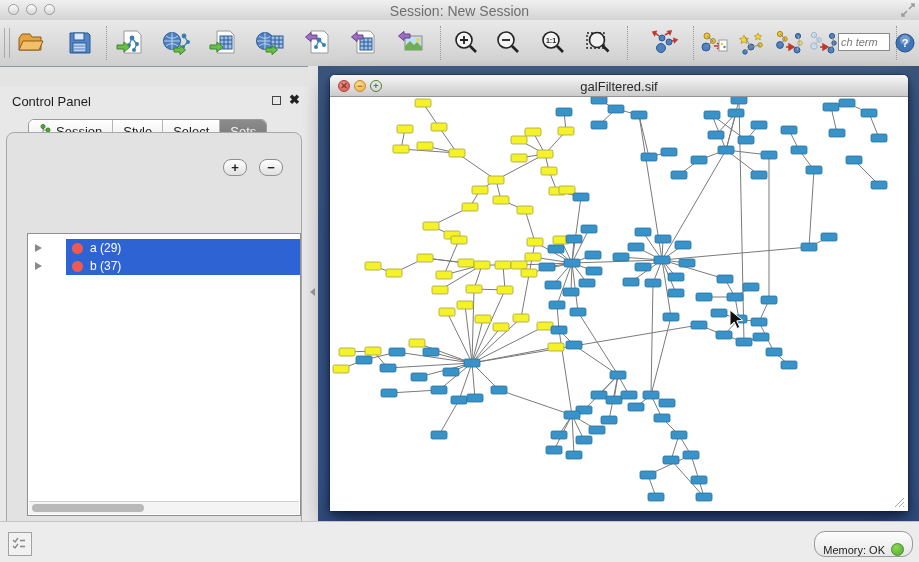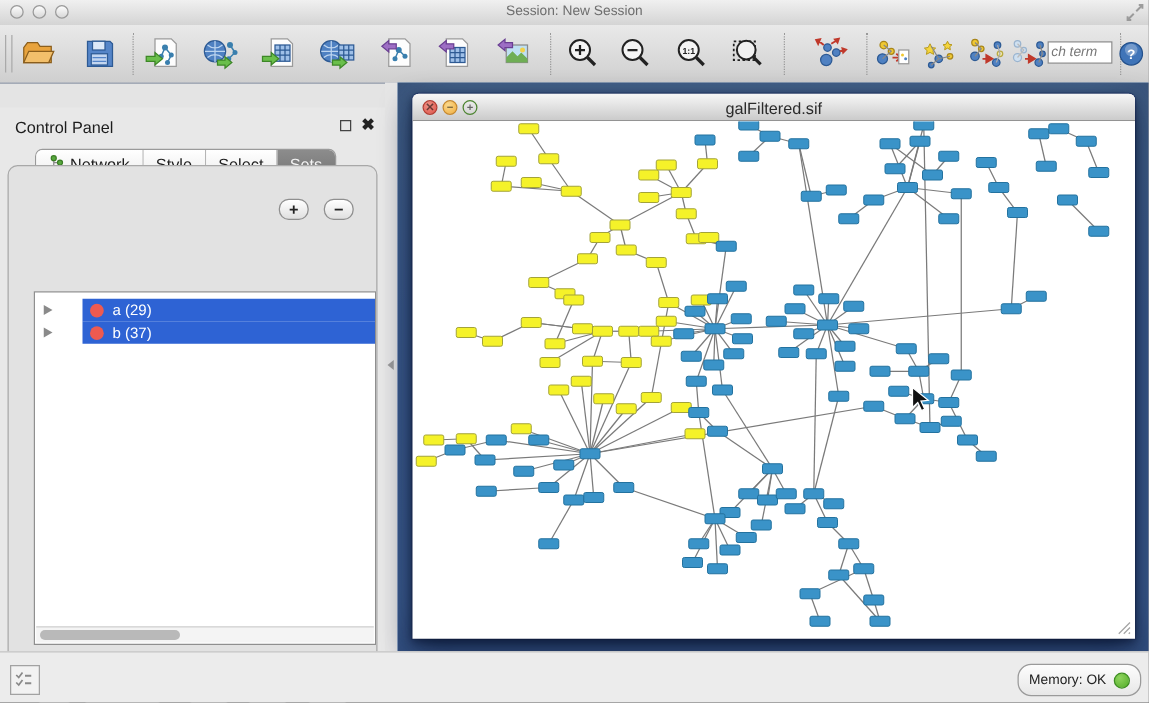--- a/index.html
+++ b/index.html
@@ -2,21 +2,21 @@
 <html><head>
 <meta charset="utf-8">
 <style>
   html,body{margin:0;padding:0;background:#555;font-family:"Liberation Sans",sans-serif;}
   .app{position:relative;width:919px;height:562px;background:#e4e4e4;overflow:hidden;box-shadow:0 0 0 1px #6f6f6f;}
   
   .titlebar{position:absolute;left:0;top:0;width:919px;height:20px;
     background:linear-gradient(#f0f0f0,#d4d4d4);border-bottom:1px solid #9f9f9f;}
   .tl-dot{position:absolute;top:4px;width:11px;height:11px;border-radius:50%;
     background:linear-gradient(#fdfdfd,#d8d8d8);border:1px solid #9a9a9a;box-sizing:border-box;}
-  .app-title{position:absolute;left:0;right:0;top:3px;text-align:center;font-size:11px;color:#6e6e6e;}
+  .app-title{position:absolute;left:0;right:0;top:3px;text-align:center;font-size:14px;color:#6e6e6e;}
   .expand-ic{position:absolute;right:4px;top:3px;width:14px;height:14px;opacity:.8;}
   
   .toolbar{position:absolute;left:0;top:20px;width:919px;height:46px;
     background:linear-gradient(#e9e9e9,#cfcfcf);border-bottom:1px solid #8f98a8;}
   .tb-handle{position:absolute;left:4px;top:8px;width:4px;height:30px;
     border-left:1px solid #aaa;border-right:1px solid #aaa;}
   .tb-sep{position:absolute;top:6px;width:0;height:34px;border-left:1px dotted #999;}
   .tbtn{position:absolute;top:7px;width:34px;height:32px;border-radius:4px;display:flex;align-items:center;justify-content:center;}
   .search-box{position:absolute;left:838px;top:13px;width:52px;height:18px;border:1px solid #8a8a8a;
     background:#fff;font-style:italic;font-size:11px;color:#777;padding:0 2px;box-sizing:border-box;font-family:"Liberation Sans",sans-serif;}
@@ -69,21 +69,21 @@
     font-size:9px;line-height:11px;text-align:center;color:rgba(0,0,0,.55);font-weight:bold;}
   .nw-close{left:8px;background:radial-gradient(circle at 35% 30%,#f09287,#dd5348);border:1px solid #b23c31;}
   .nw-min{left:24px;background:radial-gradient(circle at 35% 30%,#fbd98c,#f0ad3e);border:1px solid #c6882b;}
   .nw-zoom{left:40px;background:radial-gradient(circle at 35% 30%,#a8d88a,#6bb044;);border:1px solid #4c8430;}
   .canvas{position:absolute;left:1px;top:22px;width:576px;height:413px;background:#fff;overflow:hidden;}
   .grip{position:absolute;right:2px;bottom:2px;width:12px;height:12px;}
   
   .statusbar{position:absolute;left:0;top:521px;width:919px;height:41px;background:#ececec;border-top:1px solid #c4c4c4;}
   .chk-btn{position:absolute;left:8px;top:10px;width:22px;height:22px;border:1px solid #a2a2a2;background:#f2f2f2;}
   .mem-btn{position:absolute;right:6px;top:9px;height:24px;padding:0 8px;border:1px solid #9a9a9a;border-radius:11px;
-    background:linear-gradient(#fdfdfd,#e7e7e7);display:flex;align-items:center;font-size:11px;color:#222;}
+    background:linear-gradient(#fdfdfd,#e7e7e7);display:flex;align-items:flex-end;font-size:11px;color:#222;}
   .mem-dot{width:13px;height:13px;border-radius:50%;background:radial-gradient(circle at 35% 30%,#8fd45e,#53ad29);border:1px solid #3e8e23;margin-left:6px;box-sizing:border-box;}
 </style>
 </head>
 <body>
 
 <div class="app">
 
   <div class="titlebar">
     <div class="tl-dot" style="left:8px"></div>
     <div class="tl-dot" style="left:26px"></div>
@@ -293,21 +293,21 @@
       </div>
 
       <div class="tabs">
         <div class="tab">
           <svg class="net-ic" width="12" height="14" viewBox="0 0 12 14">
             <path d="M4 2 v10 M4 6 h5" stroke="#8a8a8a" stroke-width="1"></path>
             <circle cx="4" cy="2.5" r="2" fill="#57a83c" stroke="#3b7d26"></circle>
             <circle cx="9" cy="6" r="2" fill="#57a83c" stroke="#3b7d26"></circle>
             <circle cx="4" cy="11.5" r="2" fill="#57a83c" stroke="#3b7d26"></circle>
           </svg>
-          <span>Network</span>
+          <span>Session</span>
         </div>
         <div class="tab">
             <span>Style</span>
           </div>
         <div class="tab">
             <span>Select</span>
           </div>
         <div class="tab active">
             <span>Sets</span>
           </div>

